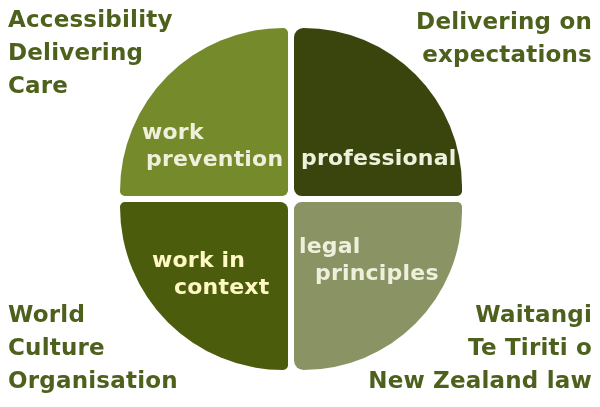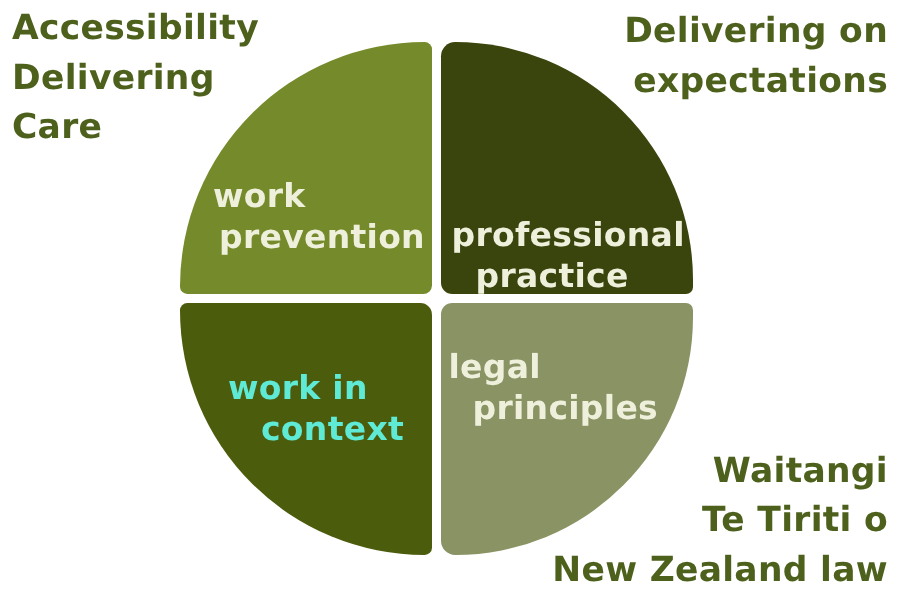--- a/index.html
+++ b/index.html
@@ -53,45 +53,49 @@
     <div>Accessibility</div>
     <div>Delivering</div>
     <div>Care</div>
   </div>
 
   <div class="corner tr" style="color: rgb(77, 97, 29);">
     <div>Delivering on</div>
     <div>expectations</div>
   </div>
 
+  <div class="corner bl" style="color: rgb(77, 97, 29);">
+    <div>World</div>
+    <div>Culture</div>
+    <div>Organisation</div>
+  </div>
 
   <div class="corner br" style="color: rgb(77, 97, 29);">
     <div>Waitangi</div>
     <div>Te Tiriti o</div>
     <div>New Zealand law</div>
   </div>
 
   <div class="circle">
 
     <div class="quad q-tl" style="background: rgb(117, 138, 42);">
       <div class="qlabel" style="color: rgb(238, 240, 220);">
         <span class="l1">work</span>
         <span class="l2">prevention</span>
       </div>
     </div>
 
     <div class="quad q-tr" style="background: rgb(58, 69, 13);">
       <div class="qlabel" style="color: rgb(238, 240, 220);">
         <span class="l1">professional</span>
-        <span class="l2">practice</span>
       </div>
     </div>
 
     <div class="quad q-bl" style="background: rgb(76, 92, 13);">
-      <div class="qlabel" style="color: #5eead4;">
+      <div class="qlabel" style="color: #fef9c3;">
         <span class="l1">work in</span>
         <span class="l2">context</span>
       </div>
     </div>
 
     <div class="quad q-br" style="background: rgb(138, 147, 100);">
       <div class="qlabel" style="color: rgb(238, 240, 220);">
         <span class="l1">legal</span>
         <span class="l2">principles</span>
       </div>

